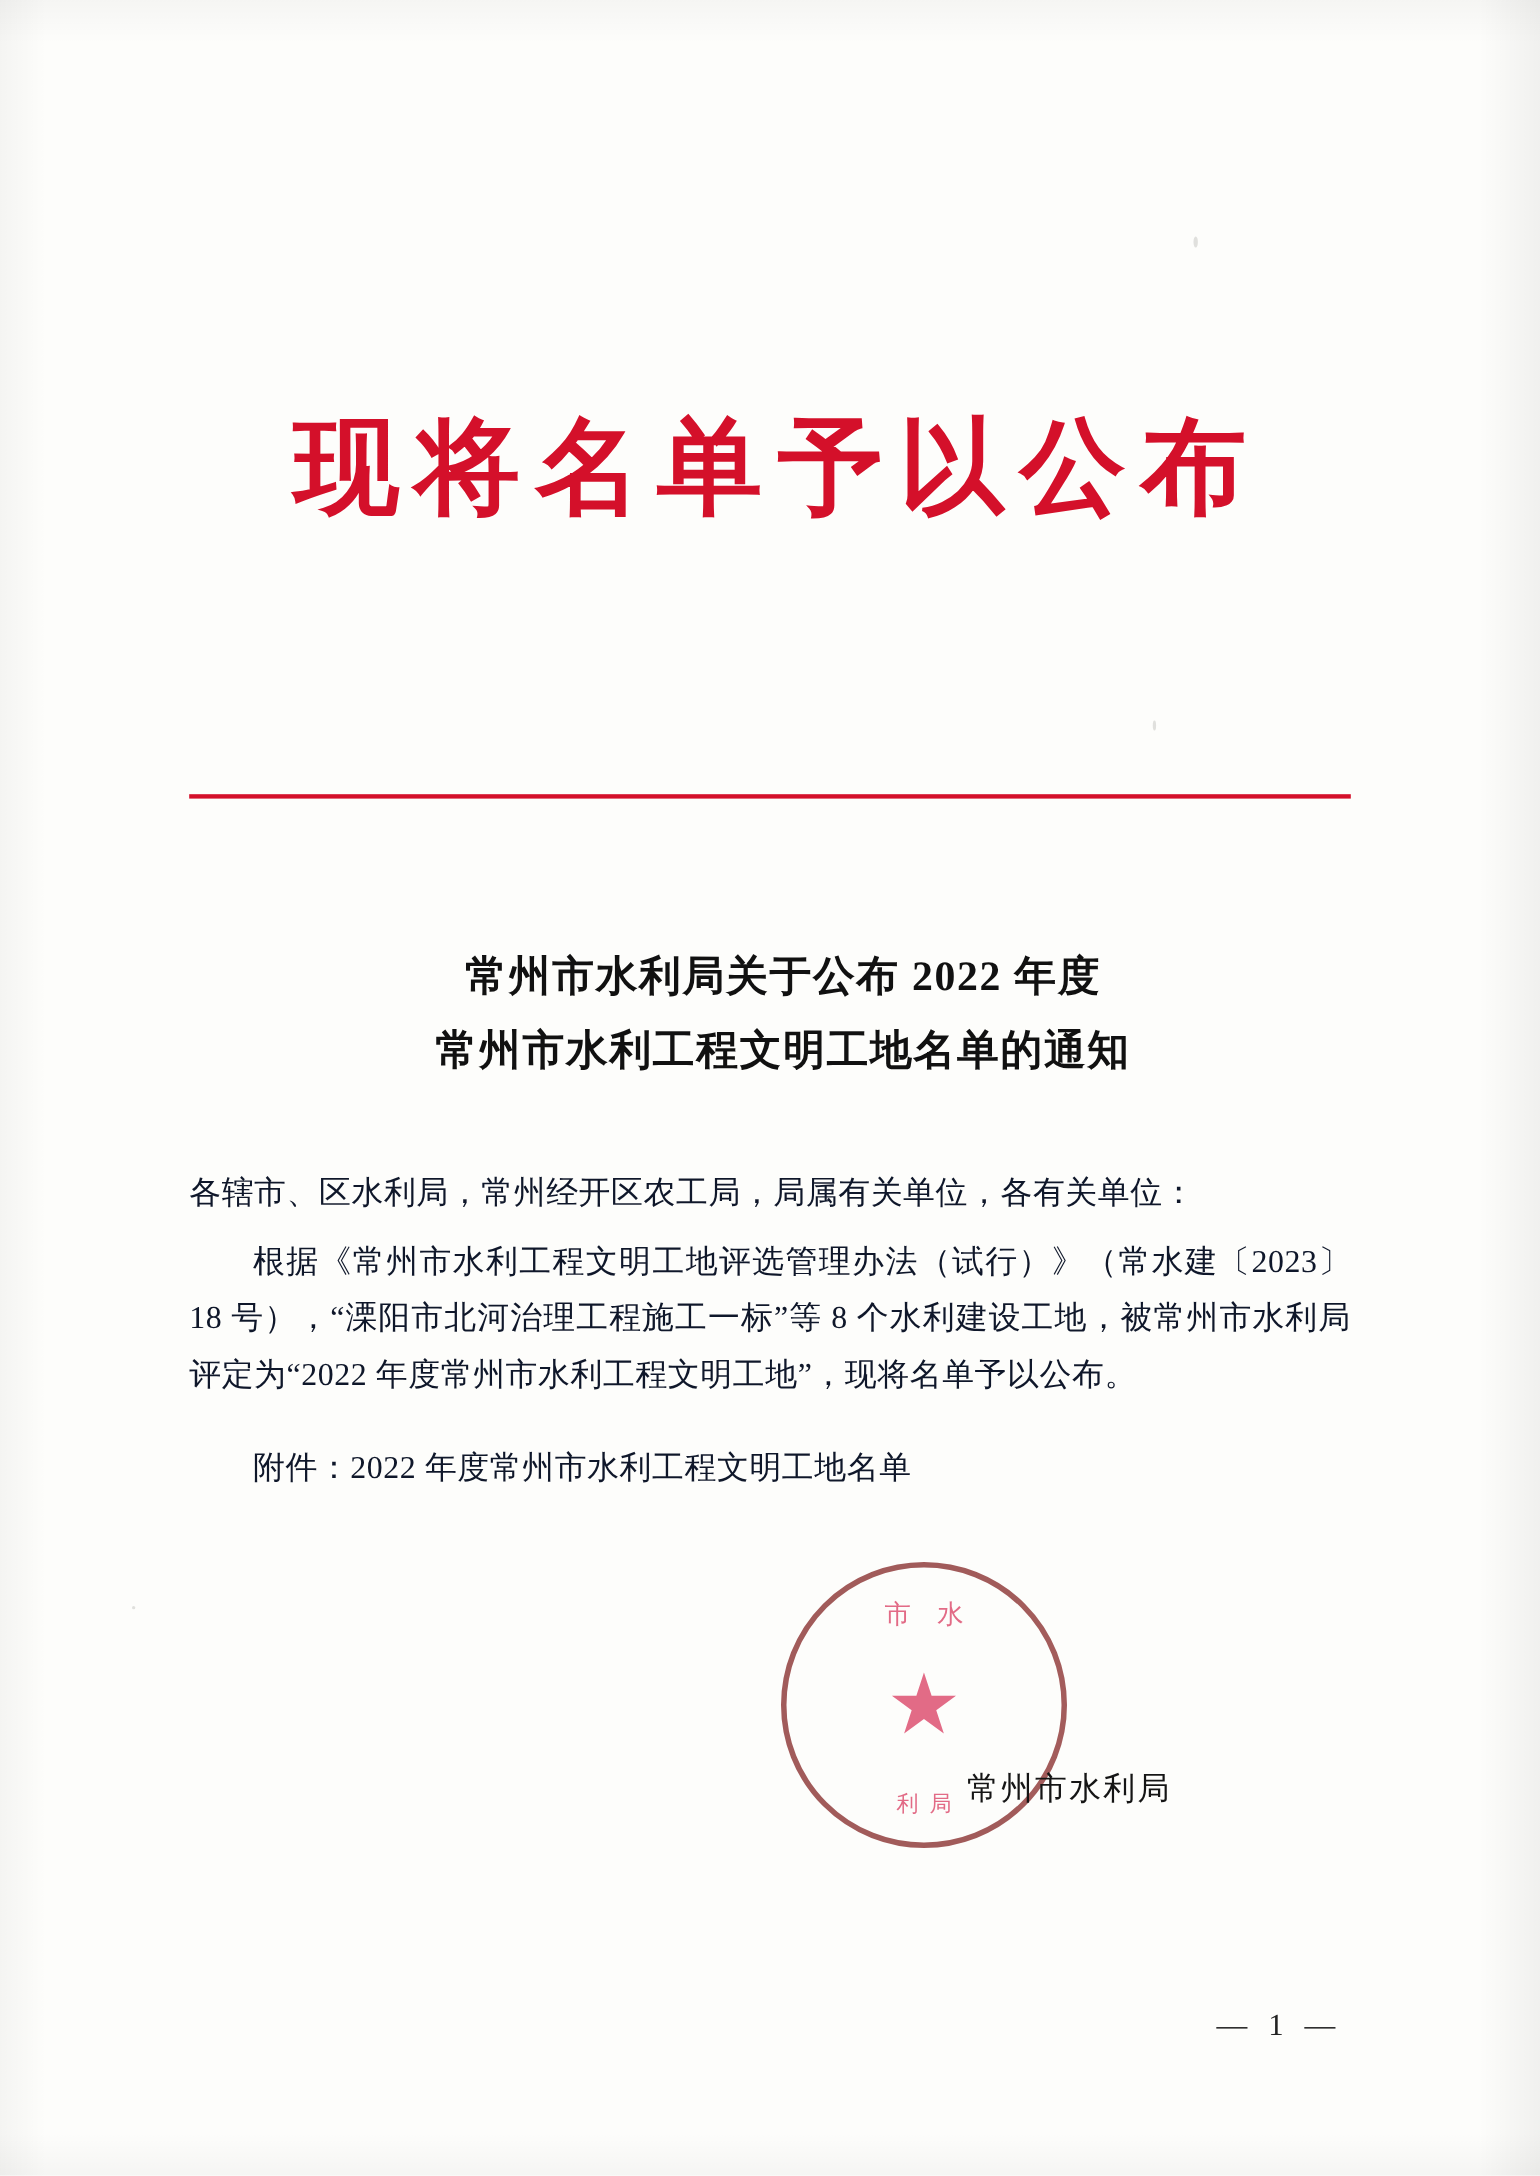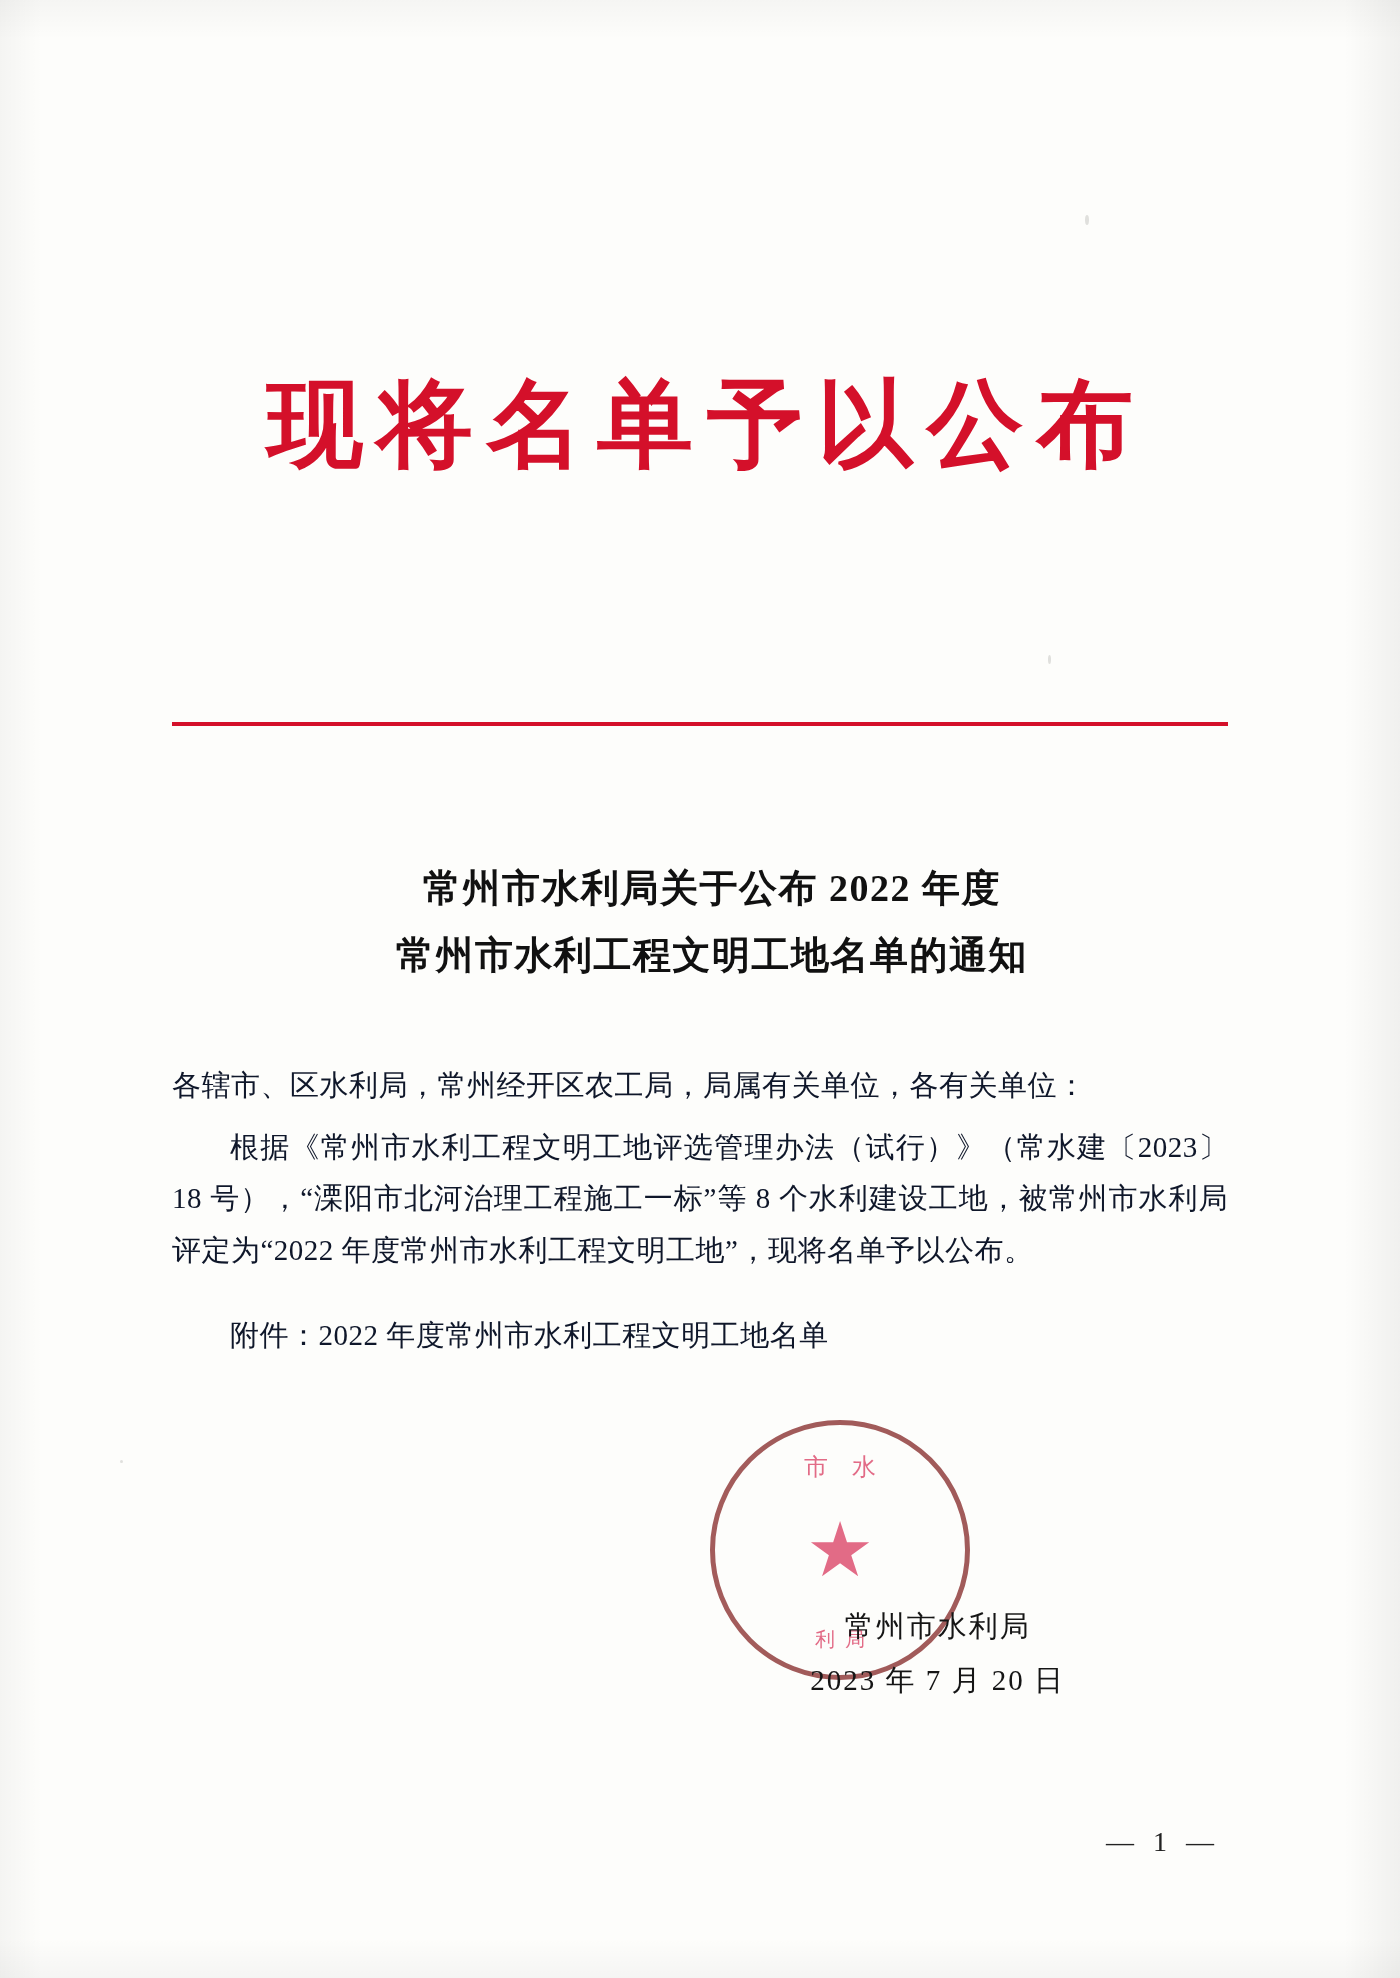--- a/index.html
+++ b/index.html
@@ -216,19 +216,18 @@
 
   <div class="seal">
     <div class="seal-top-text">市水</div>
     <div class="seal-star">★</div>
     <div class="seal-bottom-text">利局</div>
   </div>
 
   <div class="sign-block">
     <div class="sign-lines">
       <div>常州市水利局</div>
-      <div>2023 年 7 月 20 日</div>
     </div>
   </div>
 
   <div class="page-number">— 1 —</div>
 
 </div>
 
 </body></html>

